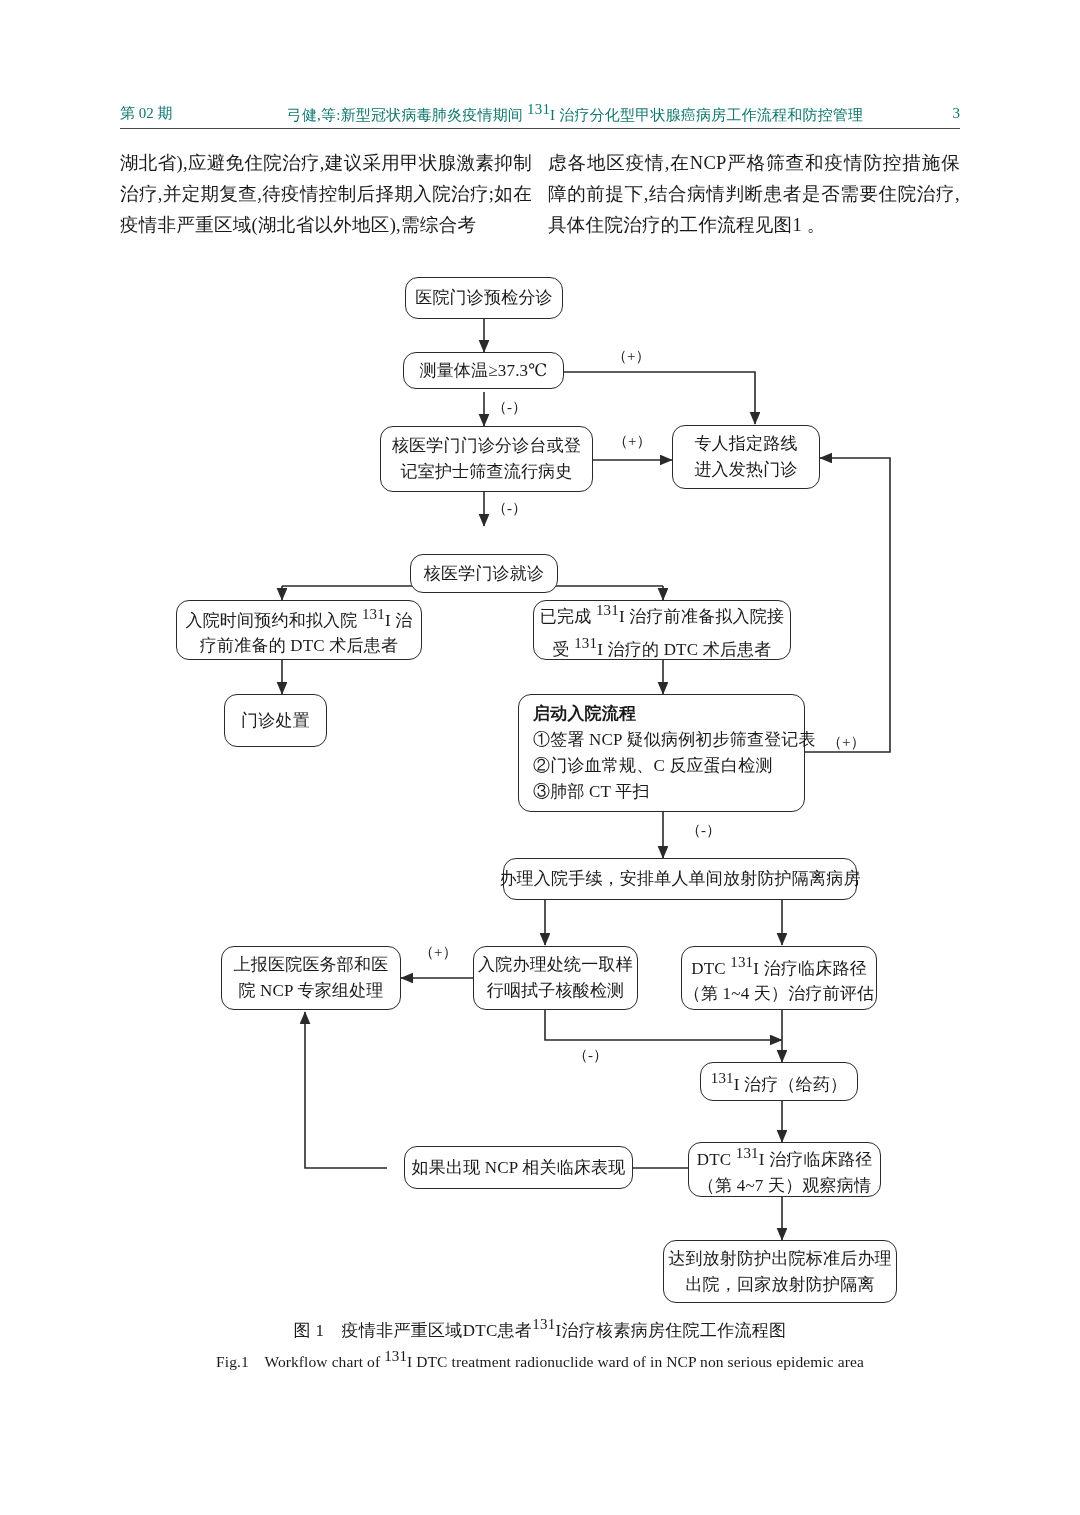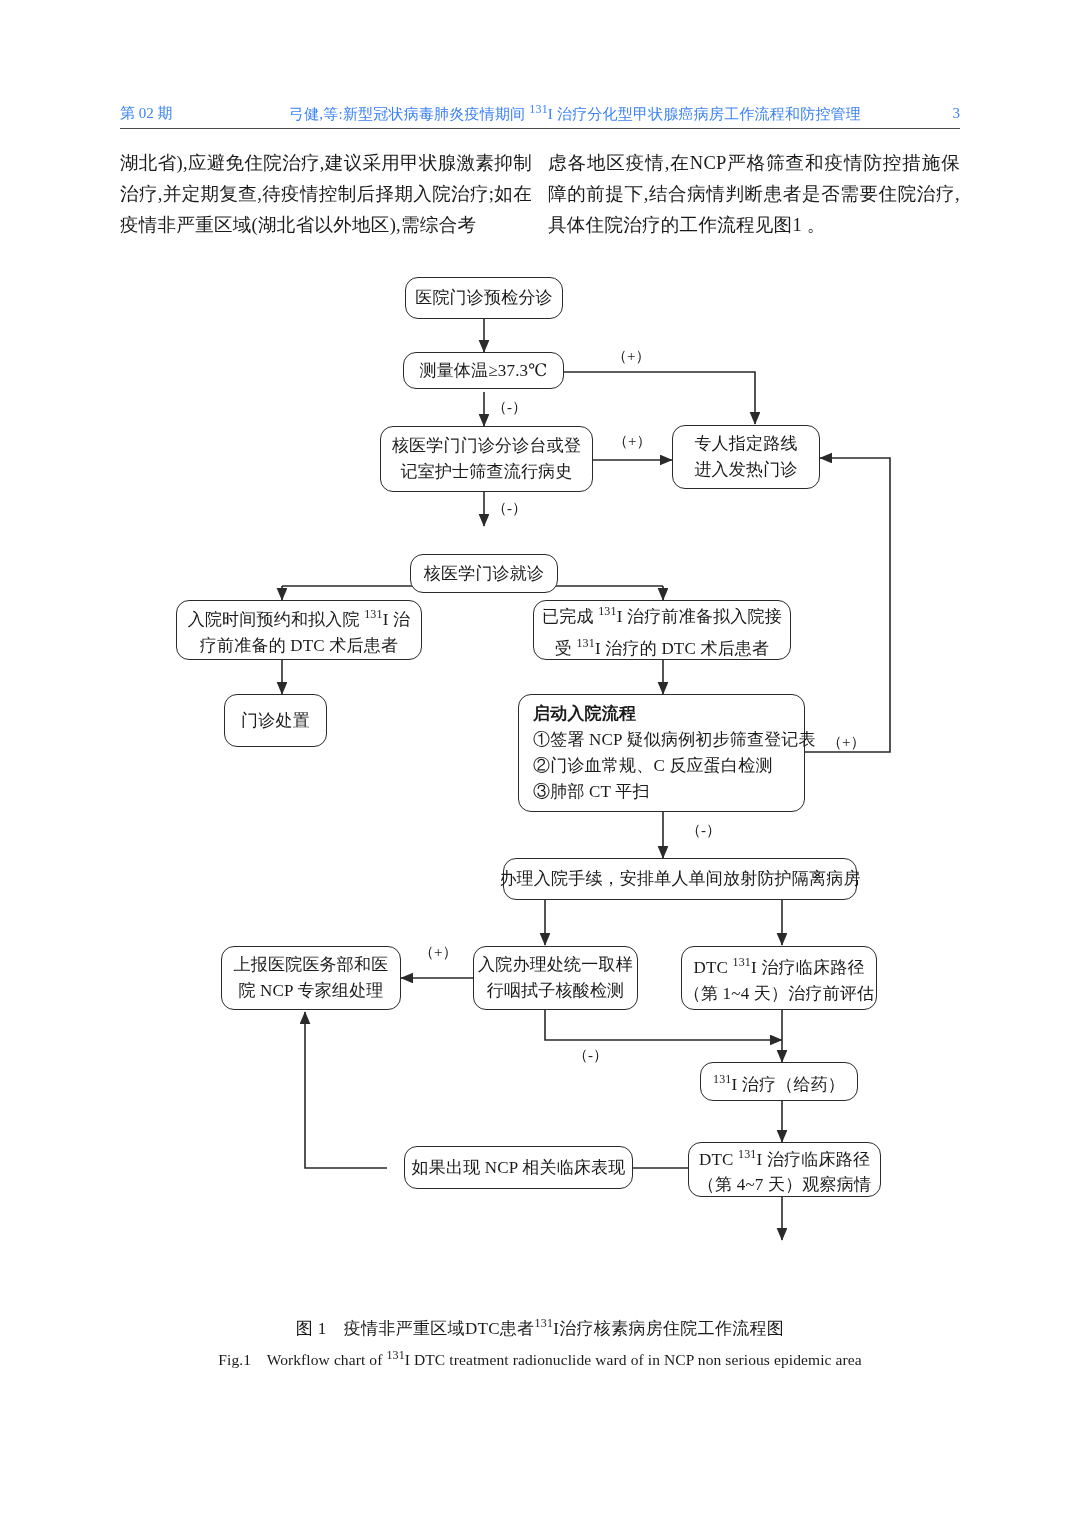--- a/index.html
+++ b/index.html
@@ -19,30 +19,30 @@
   
   .running-head {
     position: absolute;
     left: 120px;
     top: 96px;
     width: 840px;
     height: 34px;
     display: flex;
     align-items: center;
     font-size: 15px;
-    color: #3b82f6;
+    color: #0f766e;
   }
   .rh-issue { width: 130px; flex: none; }
   .rh-title {
     flex: 1;
     text-align: center;
     letter-spacing: 0.2px;
   }
   .rh-page { width: 60px; flex: none; text-align: right; }
-  .sup { font-size: 12px; vertical-align: super; }
+  .sup { font-size: 15px; vertical-align: super; }
   .head-rule {
     position: absolute;
     left: 120px;
     top: 128px;
     width: 840px;
     height: 1px;
     background: #4a4a4a;
   }
 
   
@@ -252,20 +252,24 @@
 
   <div class="node" style="left:688px; top:1142px; width:193px; height:55px;">
     <span class="ln"><span>DTC </span><span class="sup">131</span><span>I 治疗临床路径</span></span>
     <span class="ln">（第 4~7 天）观察病情</span>
   </div>
 
   <div class="node" style="left:383px; top:1146px; width:229px; height:43px;margin-left:21px;">
     <span class="ln">如果出现 NCP 相关临床表现</span>
   </div>
 
+  <div class="node" style="left:663px; top:1240px; width:234px; height:63px;">
+    <span class="ln">达到放射防护出院标准后办理</span>
+    <span class="ln">出院，回家放射防护隔离</span>
+  </div>
 
   <div class="edge-label" style="left:612px; top:347px;">（+）</div>
   <div class="edge-label" style="left:492px; top:398px;">（-）</div>
   <div class="edge-label" style="left:613px; top:432px;">（+）</div>
   <div class="edge-label" style="left:492px; top:499px;">（-）</div>
   <div class="edge-label" style="left:827px; top:733px;">（+）</div>
   <div class="edge-label" style="left:686px; top:821px;">（-）</div>
   <div class="edge-label" style="left:419px; top:943px;">（+）</div>
   <div class="edge-label" style="left:573px; top:1046px;">（-）</div>
 </div>

